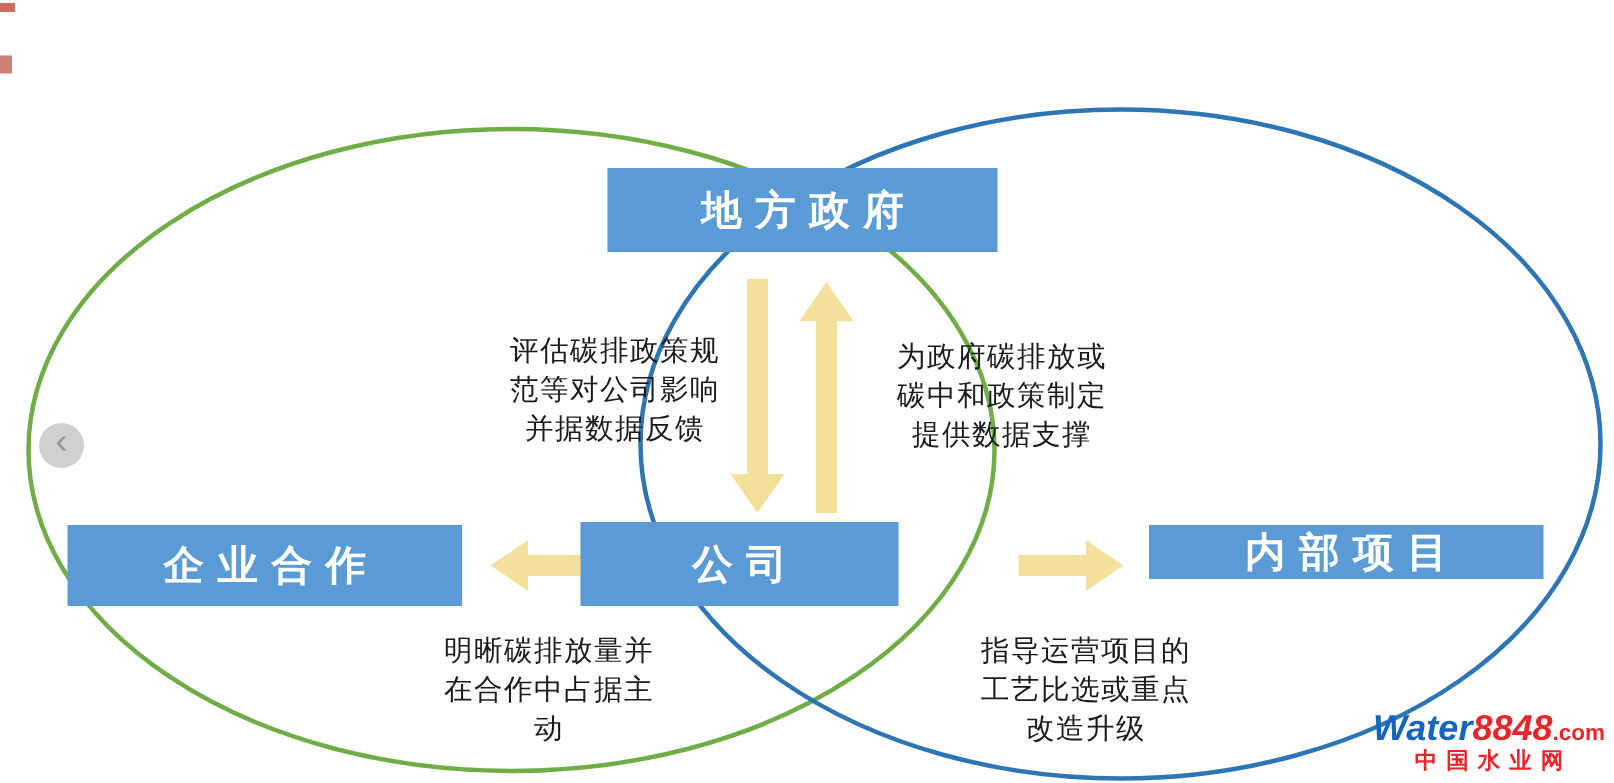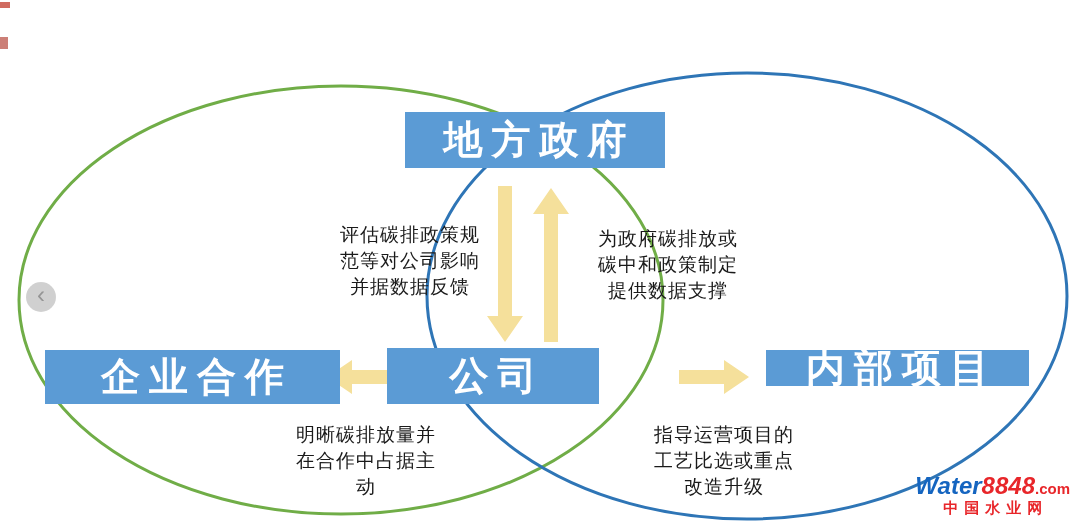--- a/index.html
+++ b/index.html
@@ -12,27 +12,27 @@
   .ellipse { fill: none; stroke-width: 3px; }
   .ellipse.green { stroke: var(--ellipse-green); }
   .ellipse.blue  { stroke: var(--ellipse-blue); }
   .arrow { fill: var(--arrow-yellow); }
 
   .node {
     position: absolute;
     background: var(--box-blue);
     color: #ffffff;
     display: flex; align-items: center; justify-content: center;
-    font-size: 39px; font-weight: bold;
+    font-size: 27px; font-weight: bold;
     letter-spacing: 9px; padding-left: 9px;
     box-sizing: border-box;
   }
   .node.gov      { left: 405px; top: 112px; width: 260px; height: 56px; }
   .node.company  { left: 387px; top: 348px; width: 212px; height: 56px; }
-  .node.coop     { left: 45px;  top: 350px; width: 295px; height: 54px; text-align: right; }
+  .node.coop     { left: 45px;  top: 350px; width: 263px; height: 54px; text-align: right; }
   .node.internal { left: 766px; top: 350px; width: 263px; height: 36px; }
 
   .ann {
     position: absolute;
     white-space: pre-line;
     text-align: center;
     color: #1a1a1a;
     font-size: 19px; line-height: 26px; font-weight: 500;
     letter-spacing: 1px;
   }

